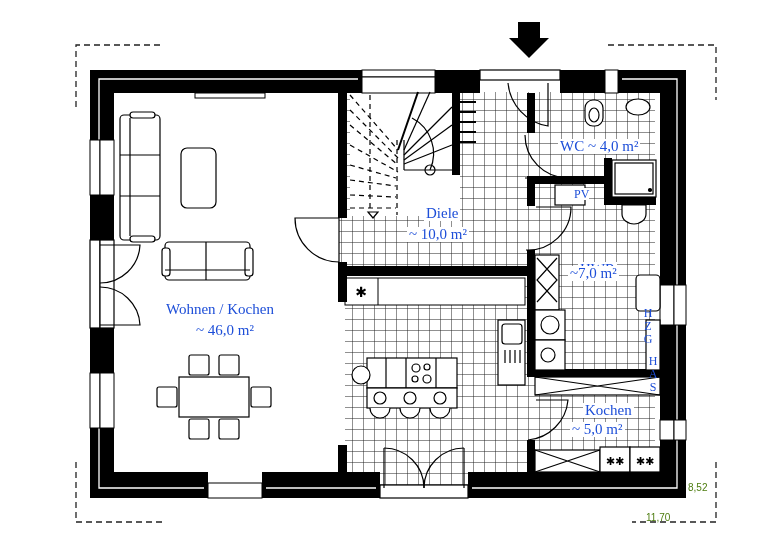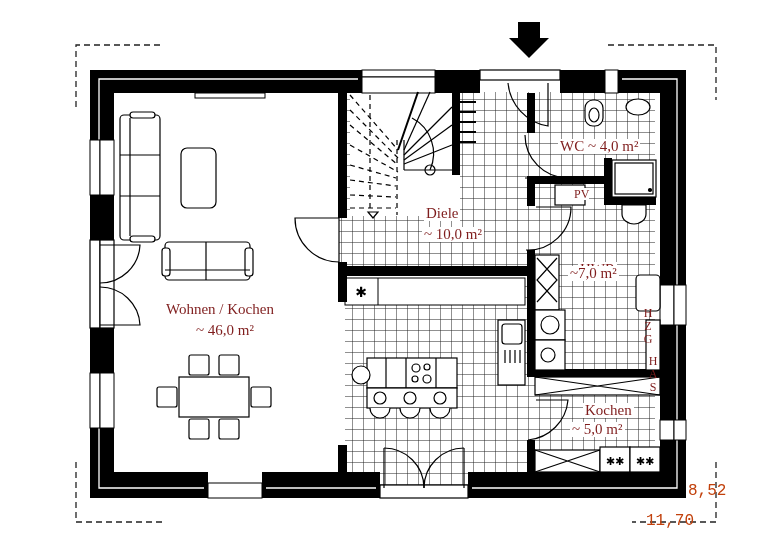--- a/index.html
+++ b/index.html
@@ -1,23 +1,23 @@
 <!DOCTYPE html>
 <html><head>
 <meta charset="utf-8">
 <style>
   html, body { margin: 0; padding: 0; background: #ffffff; }
   body { width: 768px; height: 560px; overflow: hidden; position: relative; font-family: "Liberation Serif", "DejaVu Serif", serif; }
   #plan { position: absolute; left: 0; top: 0; width: 768px; height: 560px; }
-  .lbl { position: absolute; color: #7f1d1d; text-align: center; white-space: nowrap; line-height: 1; background: #fff; }
+  .lbl { position: absolute; color: #1d4ed8; text-align: center; white-space: nowrap; line-height: 1; background: #fff; }
   .room-name { font-size: 15px; }
   .room-area { font-size: 15px; }
   .small { font-size: 12px; }
   .vert { font-size: 12px; width: 12px; text-align: center; line-height: 13px; white-space: normal; word-break: break-all; background: #fff; margin-top: 32px; }
-  .dim { position: absolute; font-size: 16px; color: #c2410c; font-family: Liberation Mono, monospace; }
+  .dim { position: absolute; font-size: 10px; color: #4d7c0f; font-family: Liberation Sans, sans-serif; }
 </style>
 </head>
 <body>
 
 <svg id="plan" viewBox="0 0 768 560" xmlns="http://www.w3.org/2000/svg">
   <defs>
     <pattern id="tiles" width="11" height="11" patternUnits="userSpaceOnUse">
       <rect width="11" height="11" fill="#fff"></rect>
       <path d="M11 0 L0 0 0 11" fill="none" stroke="#222" stroke-width="1"></path>
     </pattern>
@@ -254,21 +254,21 @@
 
   <text x="361" y="297" font-size="14" text-anchor="middle" font-family="DejaVu Sans, sans-serif">✱</text>
   <text x="615" y="465" font-size="11" text-anchor="middle" font-family="DejaVu Sans, sans-serif">✱✱</text>
   <text x="645" y="465" font-size="11" text-anchor="middle" font-family="DejaVu Sans, sans-serif">✱✱</text>
 </svg>
 
 <div class="lbl room-name" style="left:166px;top:302px;background:transparent;">Wohnen / Kochen</div>
 <div class="lbl room-area" style="left:196px;top:323px;background:transparent;">~ 46,0 m²</div>
 
 <div class="lbl room-name" style="left:424px;top:206px;padding:0 2px;">Diele</div>
-<div class="lbl room-area" style="left:422px;top:227px;padding:0 2px;">~ 10,0 m²</div>
+<div class="lbl room-area" style="left:407px;top:227px;padding:0 2px;">~ 10,0 m²</div>
 
 <div class="lbl room-name" style="left:558px;top:139px;padding:0 2px;">WC ~ 4,0 m²</div>
 
 <div class="lbl room-name" style="left:578px;top:246px;padding:0 2px;margin-top:16px;">HWR</div>
 <div class="lbl room-area" style="left:568px;top:266px;padding:0 2px;">~7,0 m²</div>
 
 <div class="lbl room-name" style="left:583px;top:403px;padding:0 2px;">Kochen</div>
 <div class="lbl room-area" style="left:570px;top:422px;padding:0 2px;">~ 5,0 m²</div>
 
 <div class="lbl small" style="left:558px;top:188px;margin-left:16px;">PV</div>

